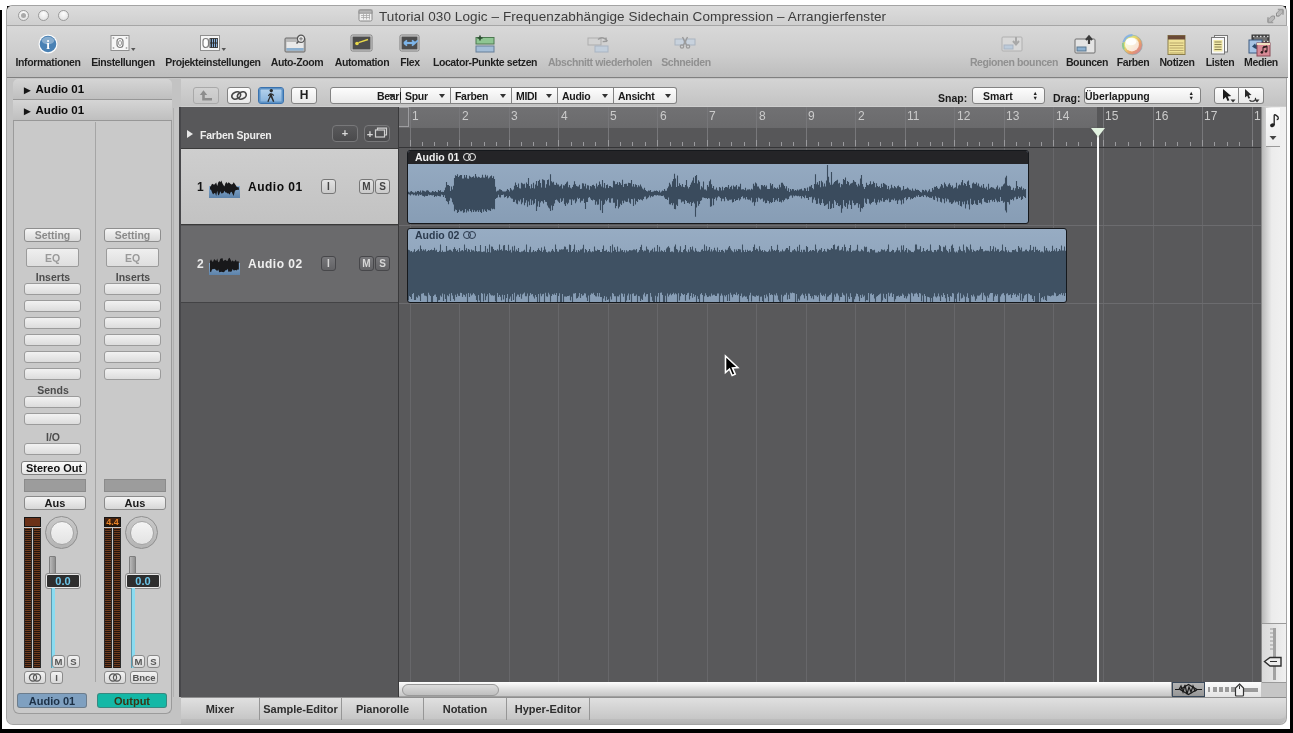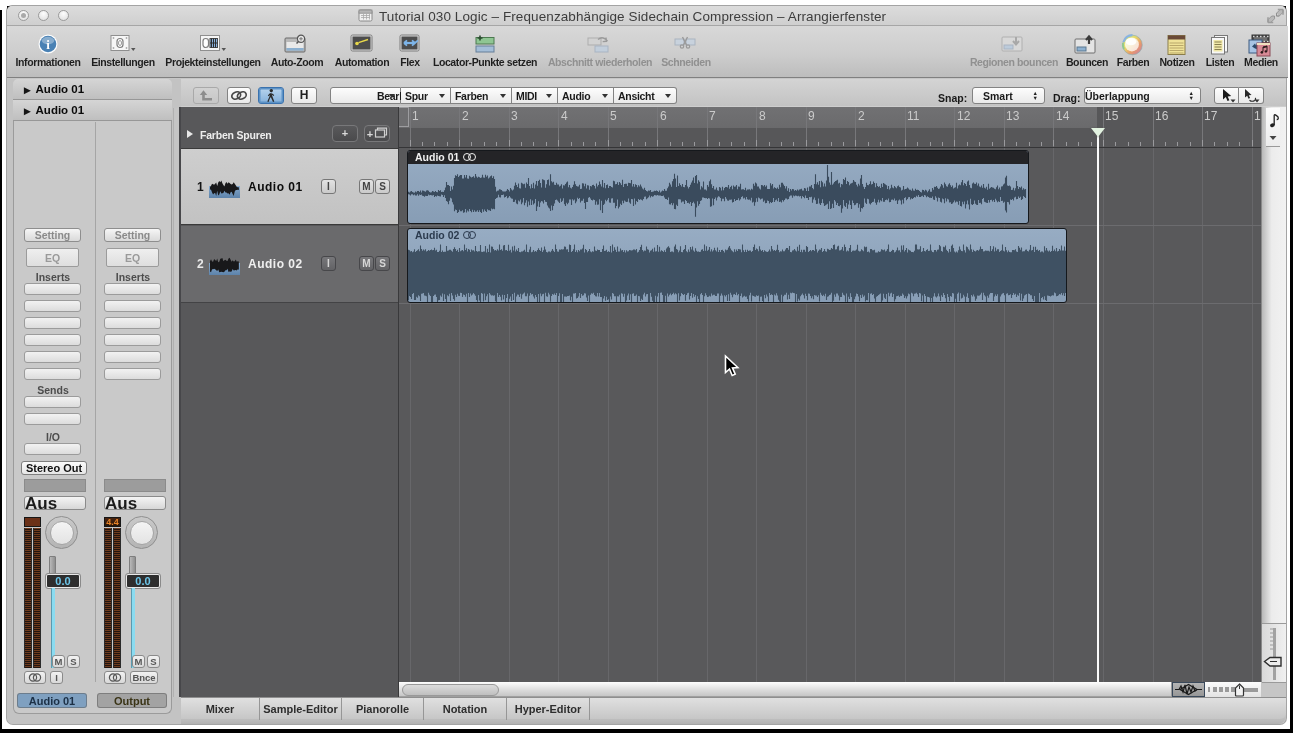--- a/index.html
+++ b/index.html
@@ -30,21 +30,21 @@
 #insp{left:7px;top:79px;width:174px;height:645px;background:#c3c3c3;border-radius:0 0 0 6px;}
 .ihead{left:13px;width:159px;height:21px;background:linear-gradient(#d5d5d5,#bfbfbf);border-bottom:1px solid #979797;font-weight:bold;font-size:11.5px;color:#0a0a0a;line-height:21px;}
 .ihead .tri{display:inline-block;margin:0 5px 0 11px;font-size:8.5px;color:#151515;}
 #chpanel{left:13px;top:121px;width:159px;height:593px;background:#c9c9c9;border:1px solid #9b9b9b;border-top:none;border-radius:0 0 6px 6px;}
 #chdivider{left:95px;top:122px;width:1px;height:560px;background:#a5a5a5;}
 .csbtn{position:absolute;height:14px;border:1px solid #8e8e8e;border-radius:3px;background:linear-gradient(#f6f6f6,#d9d9d9);font-size:10.5px;font-weight:bold;color:#8a8a8a;text-align:center;line-height:13px;}
 .cslot{position:absolute;height:12px;border:1px solid #9b9b9b;border-radius:3px;background:linear-gradient(#f2f2f2,#dcdcdc);}
 .cslabel{position:absolute;font-size:10.5px;font-weight:bold;color:#4c4c4c;text-align:center;width:60px;}
 .eqbox{position:absolute;width:62px;height:19px;border:1px solid #9b9b9b;border-radius:2px;background:linear-gradient(#efefef,#dedede);font-size:10.5px;font-weight:bold;color:#9a9a9a;text-align:center;line-height:18px;}
 .graybox{position:absolute;width:62px;height:13px;background:#9c9c9c;border:1px solid #8b8b8b;}
-.ausbtn{position:absolute;width:62px;height:14px;border:1px solid #8a8a8a;border-radius:3px;background:linear-gradient(#f4f4f4,#d6d6d6);font-size:17px;font-weight:bold;color:#1a1a1a;text-align:left;line-height:13px;}
+.ausbtn{position:absolute;width:62px;height:14px;border:1px solid #8a8a8a;border-radius:3px;background:linear-gradient(#f4f4f4,#d6d6d6);font-size:11px;font-weight:bold;color:#1a1a1a;text-align:center;line-height:13px;}
 .sobtn{position:absolute;width:66px;height:14px;border:1px solid #7f7f7f;border-radius:3px;background:linear-gradient(#fbfbfb,#e6e6e6);font-size:11px;font-weight:bold;color:#111;text-align:center;line-height:13px;}
 .peak{position:absolute;width:17px;height:10px;border:1.5px solid #161616;font-size:9px;font-weight:bold;color:#e88428;text-align:center;line-height:8px;}
 .meter{position:absolute;width:8px;background:repeating-linear-gradient(180deg,#6e3c1e 0px,#6e3c1e 1px,#221410 1px,#221410 2px);border-left:1px solid #2a2a2a;border-right:1px solid #2a2a2a;}
 .knob{position:absolute;width:33px;height:33px;border-radius:50%;background:linear-gradient(#c9c9c9,#b4b4b4);border:1px solid #8f8f8f;}
 .knob .inner{position:absolute;left:3.5px;top:3.5px;width:24px;height:24px;border-radius:50%;background:linear-gradient(#f4f4f4,#e3e3e3);border:1px solid #a5a5a5;}
 .fhandle{position:absolute;width:7px;height:20px;background:linear-gradient(90deg,#b9b9b9,#8f8f8f);border:1px solid #7e7e7e;border-radius:1px;}
 .fval{position:absolute;width:34px;height:14px;background:#2e2e2e;border:1px solid #e8e8e8;outline:1px solid #8a8a8a;border-radius:2px;color:#6cc6ea;font-size:11px;font-weight:bold;text-align:center;line-height:12px;}
 .fline{position:absolute;width:4px;background:#8adbf0;border-left:1px solid #5a9ab0;}
 .msbtn{position:absolute;width:13px;height:13px;border:1px solid #8a8a8a;border-radius:3px;background:linear-gradient(#f2f2f2,#d8d8d8);font-size:9.5px;font-weight:bold;color:#555;text-align:center;line-height:12px;}
 .stbtn{position:absolute;width:22px;height:13px;border:1px solid #8a8a8a;border-radius:3px;background:linear-gradient(#f2f2f2,#d8d8d8);text-align:center;}
@@ -418,21 +418,21 @@
 <div class="msbtn" style="left:147px;top:655px;">S</div>
 <div class="stbtn" style="left:104px;top:671px;">
     <svg width="20" height="11">
       <g fill="none" stroke="#555" stroke-width="1.2">
         <circle cx="8" cy="5.5" r="3.6"></circle>
         <circle cx="12" cy="5.5" r="3.6"></circle>
       </g>
     </svg>
   </div>
 <div class="bncbtn" style="left:130px;top:671px;">Bnce</div>
-<div class="chname" style="left:97px;top:693px;background:#a3a3a3;color:#3a3416;border:1px solid rgba(90,90,90,.5);">Output</div>
+<div class="chname" style="left:97px;top:693px;background:#14b8a6;color:#3a3416;border:1px solid rgba(90,90,90,.5);">Output</div>
 
 <div class="abs" id="atb">
     <div class="abtn" style="left:12px;width:26px;background:linear-gradient(#d2d2d2,#c6c6c6);border-color:#a9a9a9;box-shadow:none;">
       <svg width="24" height="15">
         <path d="M18,11.2 L9.5,11.2 L9.5,6.5" stroke="#8d8d8d" stroke-width="2.6" fill="none"></path>
         <path d="M5.8,7 L9.5,2.2 L13.2,7 Z" fill="#8d8d8d"></path>
       </svg>
     </div>
     <div class="abtn" style="left:46px;width:24px;">
       <svg width="22" height="15">

